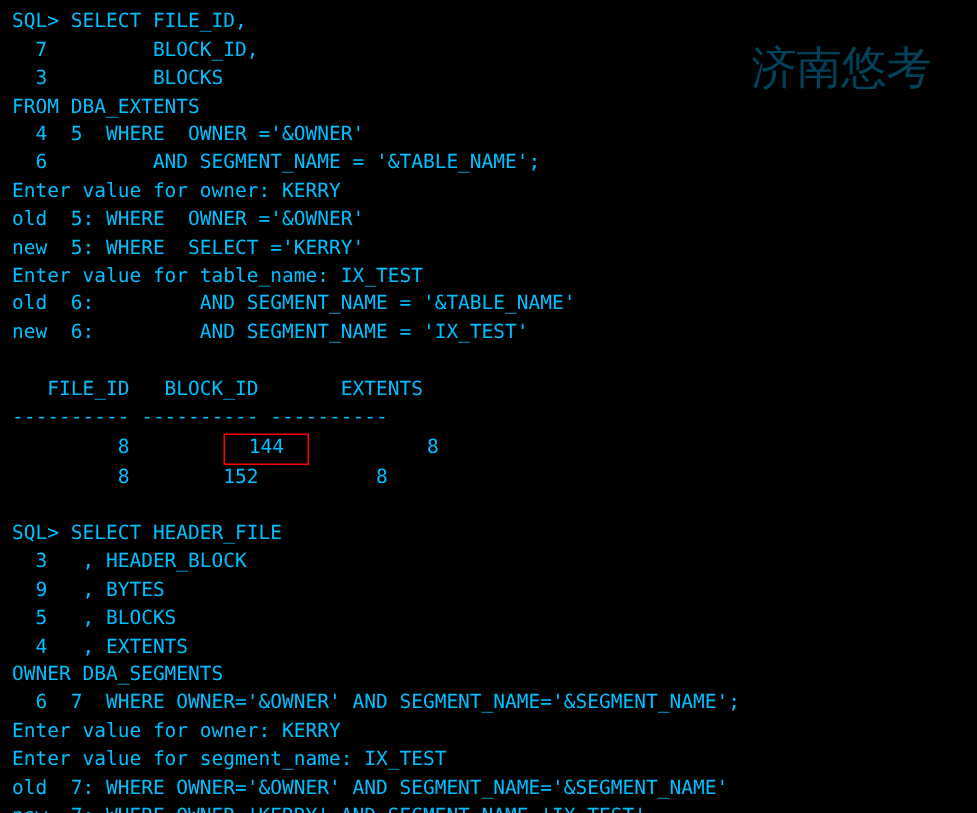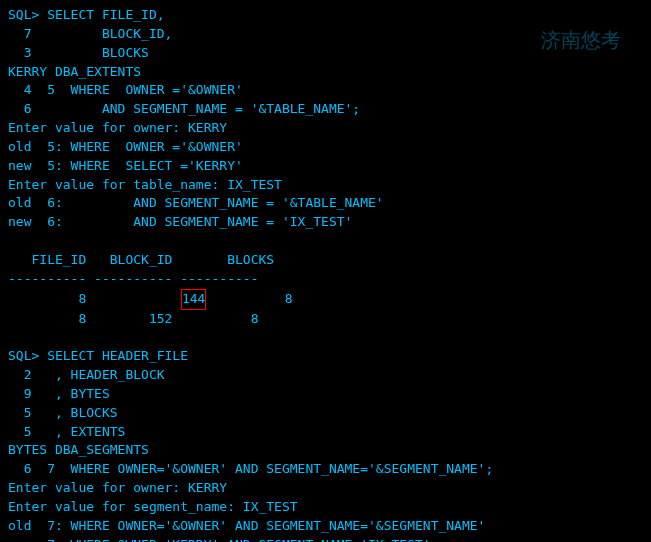--- a/index.html
+++ b/index.html
@@ -13,70 +13,69 @@
       padding: 6px 8px;
       position: relative;
     }
     pre {
       white-space: pre;
       line-height: 1.45;
     }
     .highlight-box {
       display: inline-block;
       border: 1px solid red;
-      padding: 0 0;
-      margin-left: 32px;
+      padding: 0 16px;
     }
     .watermark {
       position: absolute;
       top: 28px;
       right: 30px;
       color: rgba(0, 191, 255, 0.35);
-      font-size: 20px;
+      font-size: 30px;
       font-family: serif;
       pointer-events: none;
       line-height: 1.2;
     }
     .col-header {
       color: #00BFFF;
     }
     .separator {
       color: #00BFFF;
     }
   </style>
 </head>
 <body>
 
 <div>
   <div class="watermark">济南悠考</div>
   <div>
     <pre id="terminal-pre"><span>SQL&gt; SELECT FILE_ID,</span>
 <span>  7         BLOCK_ID,</span>
 <span>  3         BLOCKS</span>
-<span>KERRY DBA_EXTENTS</span>
+<span>FROM DBA_EXTENTS</span>
 <span>  4  5  WHERE  OWNER ='&amp;OWNER'</span>
 <span>  6         AND SEGMENT_NAME = '&amp;TABLE_NAME';</span>
 <span>Enter value for owner: KERRY</span>
 <span>old  5: WHERE  OWNER ='&amp;OWNER'</span>
 <span>new  5: WHERE  SELECT ='KERRY'</span>
 <span>Enter value for table_name: IX_TEST</span>
 <span>old  6:         AND SEGMENT_NAME = '&amp;TABLE_NAME'</span>
 <span>new  6:         AND SEGMENT_NAME = 'IX_TEST'</span>
 <span></span>
-<span class="col-header">   FILE_ID   BLOCK_ID       BLOCKS</span>
+<span class="col-header">   FILE_ID   BLOCK_ID       EXTENTS</span>
 <span class="separator">---------- ---------- ----------</span>
 <span>         8        <span class="highlight-box">144</span>          8</span>
 <span>         8        152          8</span>
 <span></span>
 <span>SQL&gt; SELECT HEADER_FILE</span>
-<span>  2   , HEADER_BLOCK</span>
+<span>  3   , HEADER_BLOCK</span>
 <span>  9   , BYTES</span>
 <span>  5   , BLOCKS</span>
-<span>  5   , EXTENTS</span>
-<span>BYTES DBA_SEGMENTS</span>
+<span>  4   , EXTENTS</span>
+<span>OWNER DBA_SEGMENTS</span>
 <span>  6  7  WHERE OWNER='&amp;OWNER' AND SEGMENT_NAME='&amp;SEGMENT_NAME';</span>
 <span>Enter value for owner: KERRY</span>
 <span>Enter value for segment_name: IX_TEST</span>
 <span>old  7: WHERE OWNER='&amp;OWNER' AND SEGMENT_NAME='&amp;SEGMENT_NAME'</span>
 <span>new  7: WHERE OWNER='KERRY' AND SEGMENT_NAME='IX_TEST'</span>
 <span></span>
 
 
 
 </pre>

